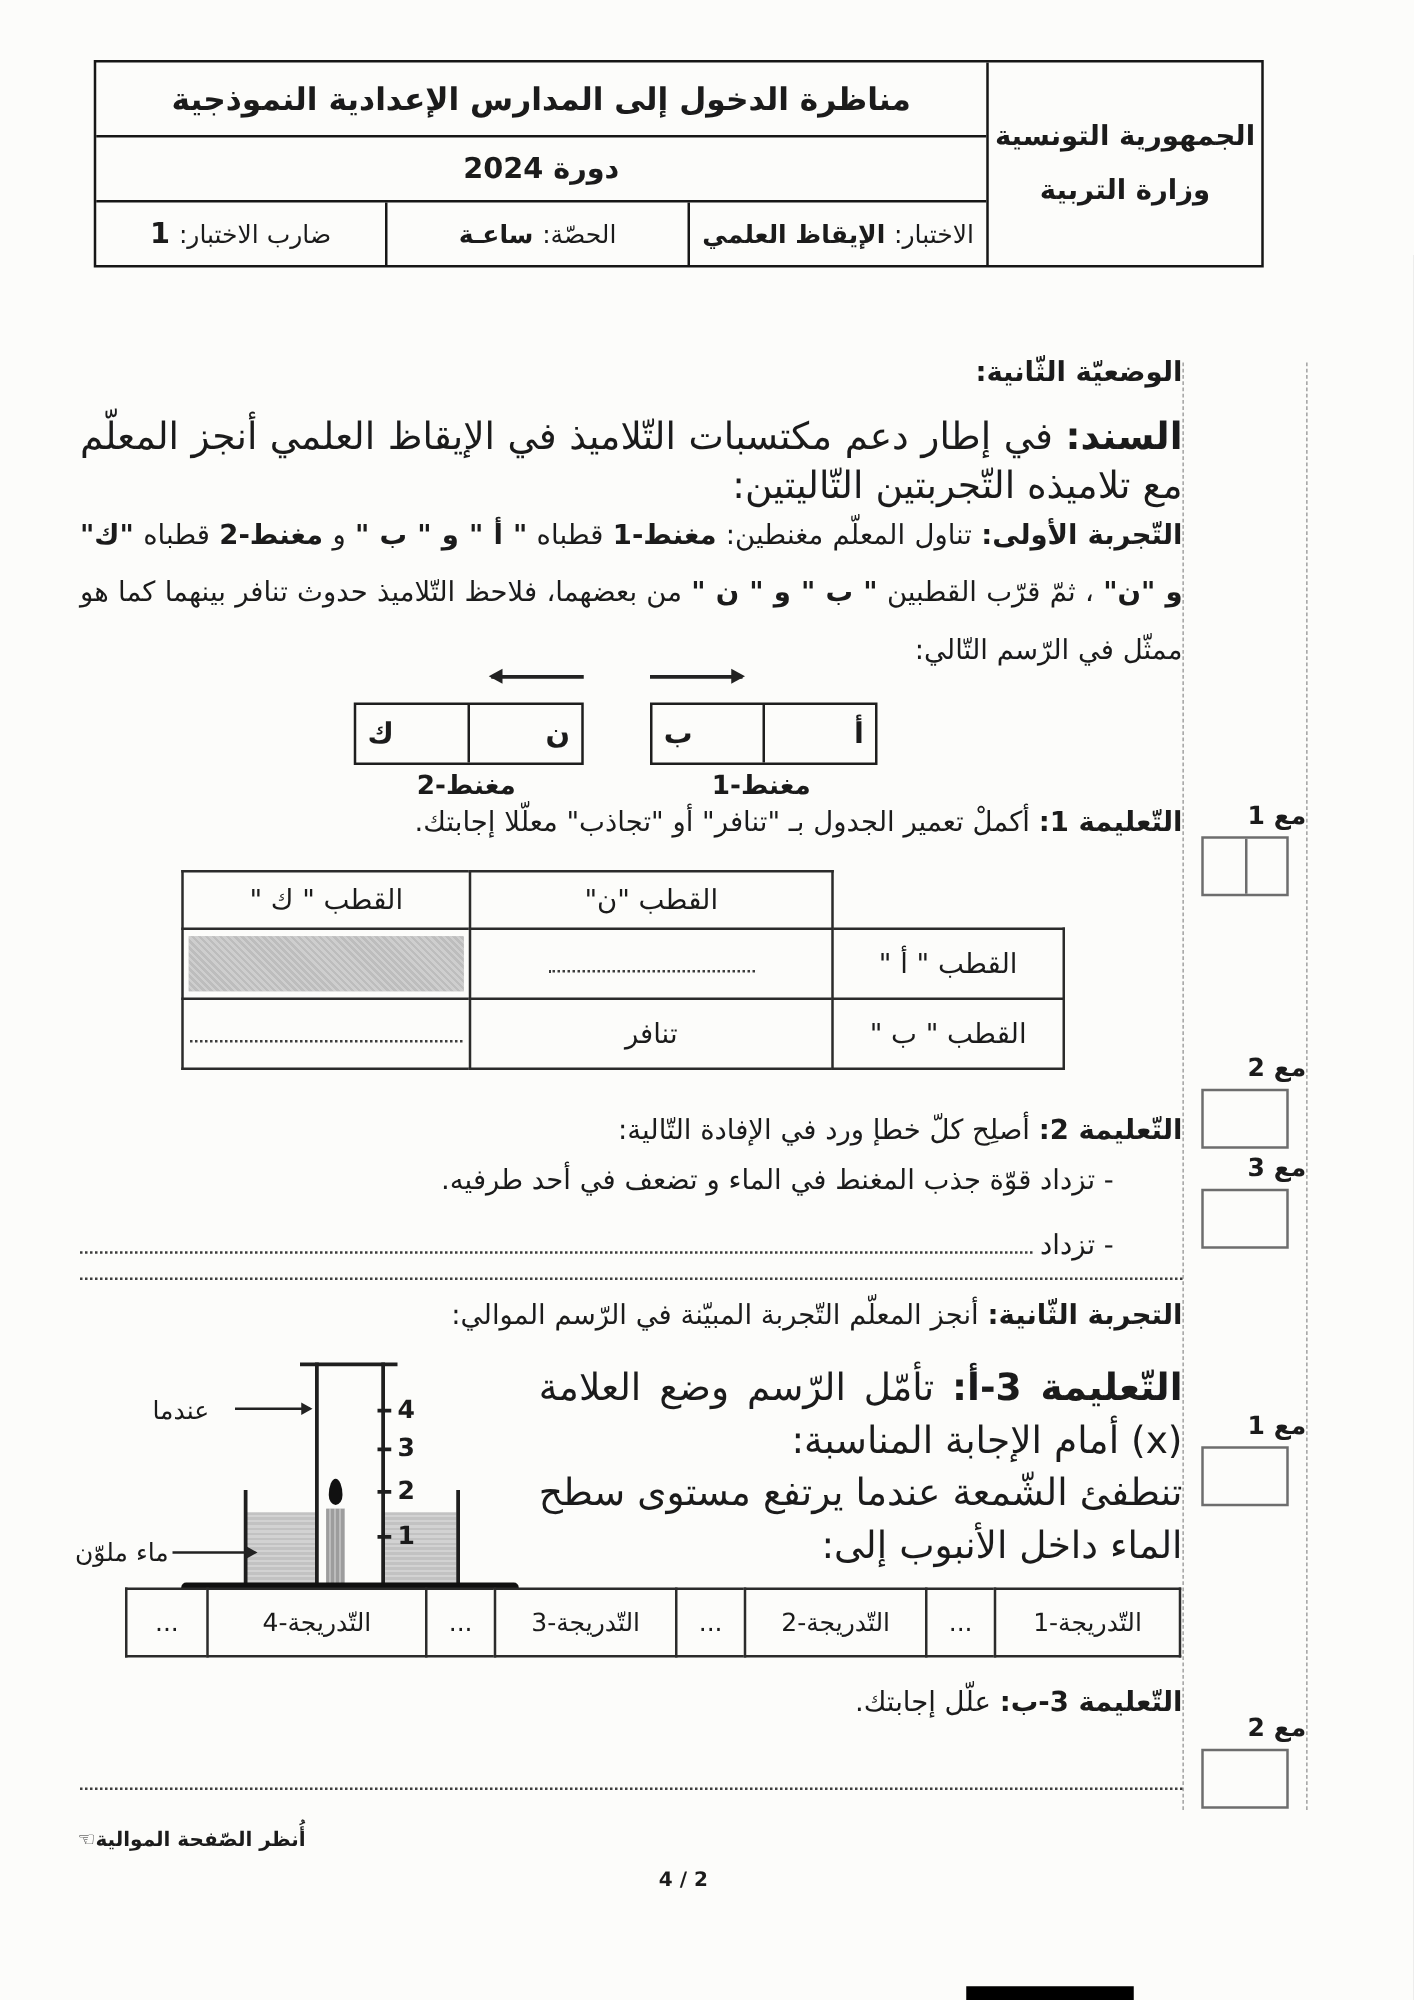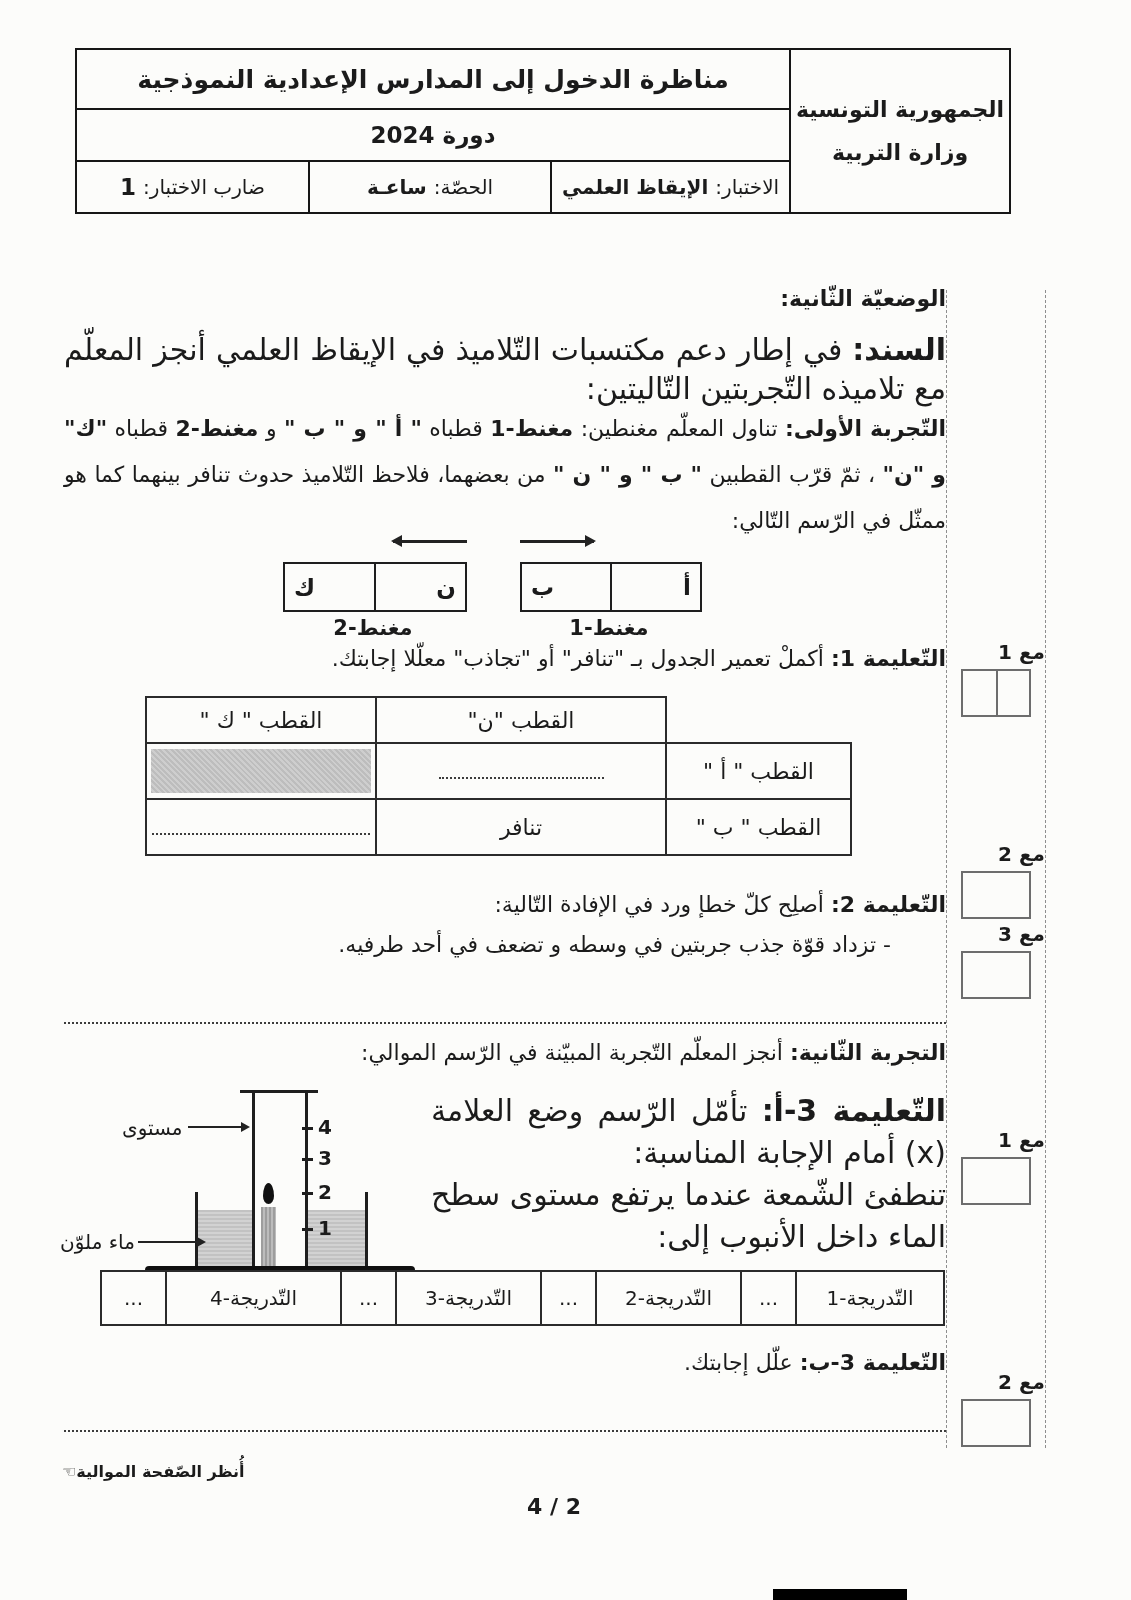--- a/index.html
+++ b/index.html
@@ -73,21 +73,21 @@
   .base-bar{position:absolute;height:9px;background:#101010;border-radius:4px;}
   .dlabel{position:absolute;font-size:20px;direction:rtl;white-space:nowrap;}
   .harrow{position:absolute;height:2px;background:#222;}
   .harrow::after{content:"";position:absolute;right:-2px;top:-4px;border-left:9px solid #222;
                  border-top:5px solid transparent;border-bottom:5px solid transparent;}
   
   .gtable{border-collapse:collapse;table-layout:fixed;}
   .gtable td{border:2px solid #2b2b2b;text-align:center;font-size:20px;height:50px;background:#fcfcfa;}
   
   .next-page{position:absolute;left:62px;top:1462px;font-size:16px;font-weight:bold;direction:rtl;}
-  .pagenum{position:absolute;left:527px;top:1494px;font-size:22px;font-weight:bold;direction:ltr;}
+  .pagenum{position:absolute;left:527px;top:1494px;font-size:16px;font-weight:bold;direction:ltr;}
   .redact{position:absolute;left:773px;top:1589px;width:134px;height:11px;background:#000;}
 </style>
 </head>
 <body>
 
 <div class="page">
 
   <div class="hdr">
     <div class="hdr-right">
       <span>الجمهورية التونسية</span>
@@ -208,22 +208,26 @@
         </tr>
       </tbody>
         </table>
 
 
       <div class="abs instr" style="top:602px;right:0">
         <span class="b">التّعليمة 2:</span>
         <span>أصلِح كلّ خطإ ورد في الإفادة التّالية:</span>
       </div>
 
-      <div class="abs instr" style="top:642px;right:55px">- تزداد قوّة جذب جربتين في وسطه و تضعف في أحد طرفيه.</div>
-
+      <div class="abs instr" style="top:642px;right:55px">- تزداد قوّة جذب المغنط في الماء و تضعف في أحد طرفيه.</div>
+
+      <div class="abs flexrow" style="top:694px;right:55px;left:4px">
+        <span>- تزداد</span>
+        <span class="dotfill"></span>
+      </div>
       <div class="abs dotline-full" style="top:732px;left:4px;right:0"></div>
 
       <div class="abs instr" style="top:750px;right:0">
         <span class="b">التجربة الثّانية:</span>
         <span>أنجز المعلّم التّجربة المبيّنة في الرّسم الموالي:</span>
       </div>
 
       <div class="abs para" style="top:800px;right:0;width:515px;line-height:42px">
         <span class="b">التّعليمة 3-أ:</span>
         <span>تأمّل الرّسم وضع العلامة (x) أمام الإجابة المناسبة:</span><br>
@@ -242,21 +246,21 @@
         <div class="tick" style="left:242px;top:78px"></div>
         <div class="tick" style="left:242px;top:112px"></div>
         <div class="tick" style="left:242px;top:148px"></div>
         <div class="gnum" style="left:258px;top:35px">4</div>
         <div class="gnum" style="left:258px;top:66px">3</div>
         <div class="gnum" style="left:258px;top:100px">2</div>
         <div class="gnum" style="left:258px;top:136px">1</div>
         <div class="flame" style="left:203px;top:103px"></div>
         <div class="candle" style="left:201px;top:127px;width:15px;height:61px"></div>
         <div class="base-bar" style="left:85px;top:186px;width:270px"></div>
-        <div class="dlabel" style="left:62px;top:36px">مستوى</div>
+        <div class="dlabel" style="left:62px;top:36px">عندما</div>
         <div class="harrow" style="left:128px;top:46px;width:60px"></div>
         <div class="dlabel" style="left:0px;top:150px">ماء ملوّن</div>
         <div class="harrow" style="left:78px;top:161px;width:66px"></div>
       </div>
 
       <table class="gtable abs" style="top:980px;left:40px;width:843px">
         <colgroup>
           <col style="width:148px">
             <col style="width:55px">
             <col style="width:145px">

